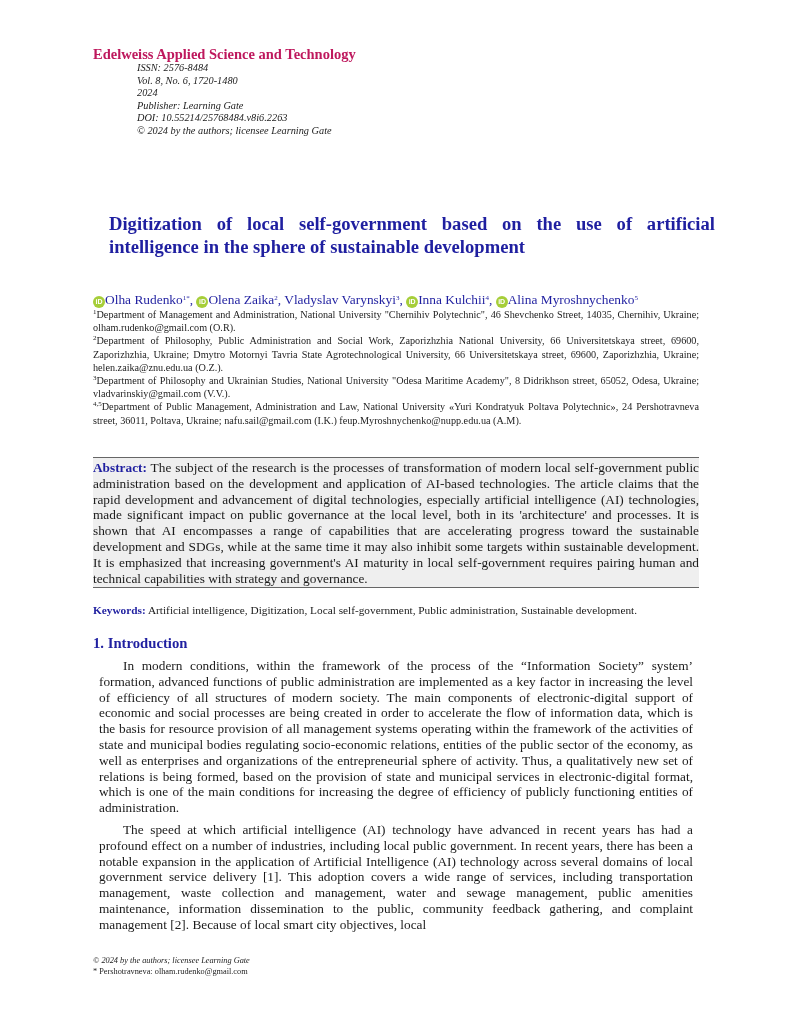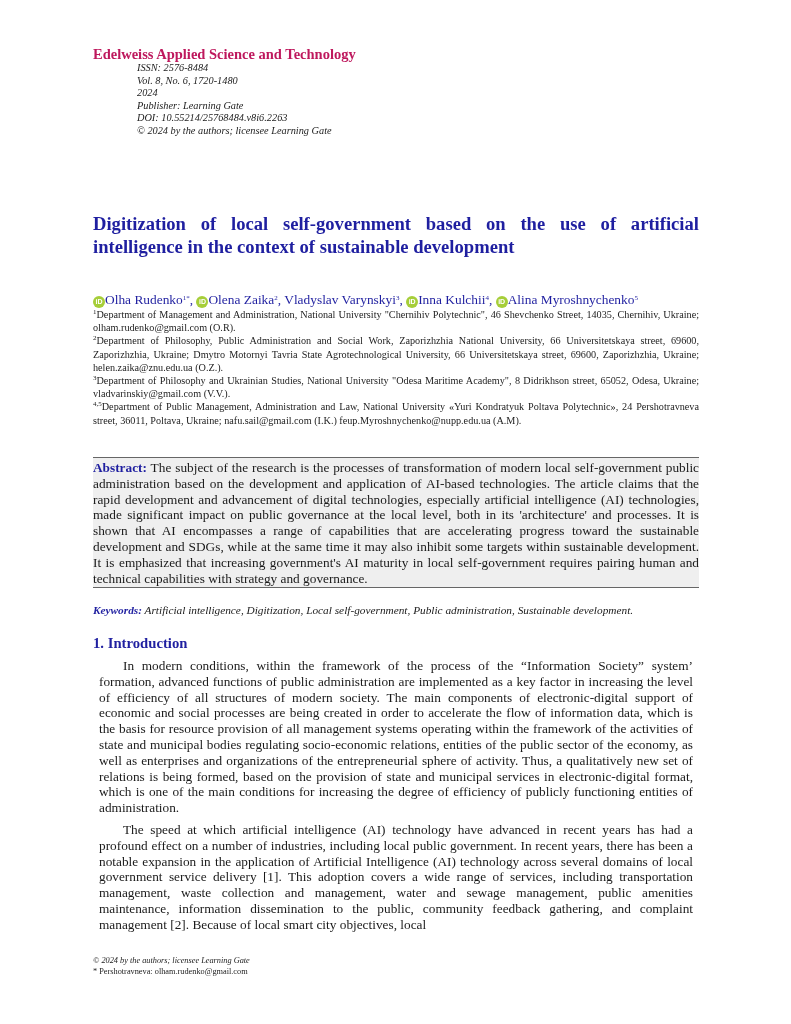--- a/index.html
+++ b/index.html
@@ -4,41 +4,41 @@
 <style>
   html, body { margin: 0; padding: 0; background: #ffffff; }
   body { width: 791px; height: 1024px; position: relative; overflow: hidden;
          font-family: "Liberation Serif", "DejaVu Serif", serif; color: #1a1a1a; }
   .page { position: absolute; left: 93px; top: 0; width: 606px; }
 
   .journal { position: absolute; top: 46px; left: 0; }
   .journal-name { color: #be185d; font-weight: bold; font-size: 14.5px; line-height: 16px; }
   .journal-meta { font-style: italic; font-size: 10.3px; line-height: 12.6px; color: #222; margin-left: 44px; }
 
-  .title { position: absolute; top: 212px; left: 0; width: 606px; color: #1f1fa0; font-weight: bold;
+  .title { position: absolute; top: 212px; left: 16px; width: 606px; color: #1f1fa0; font-weight: bold;
            font-size: 18.6px; line-height: 23px; text-align: justify; text-align-last: left; }
   .title-l1 { display: block; text-align: justify; text-align-last: justify; }
   .title-l2 { display: block; }
 
   .authors { position: absolute; top: 292px; left: 0; font-size: 13.4px; color: #1f1fa0; line-height: 16px; white-space: nowrap; }
   .orcid { display: inline-block; width: 12px; height: 12px; border-radius: 50%; background: #a6ce39;
            color: #fff; font-family: "Liberation Sans", sans-serif; font-size: 7px; font-weight: bold;
            line-height: 12px; text-align: center; vertical-align: 0px; margin-right: 0px; }
   .author sup, .aff sup { font-size: 7px; vertical-align: 4px; line-height: 0; }
   .author-plain { color: #1f1fa0; }
 
   .affs { position: absolute; top: 308px; left: 0; width: 606px; font-size: 10.2px; line-height: 13.2px; color: #222; }
   .aff { text-align: justify; text-align-last: left; margin: 0; }
 
   .abstract-box { position: absolute; top: 457px; left: 0; width: 606px; background: #efefef;
                   border-top: 1.5px solid #666; border-bottom: 1.5px solid #666; box-sizing: border-box;
                   padding: 2px 0 1px 0; }
   .abstract-text { font-size: 13.3px; line-height: 15.8px; text-align: justify; margin: 0; }
   .abstract-label { color: #1f1fa0; font-weight: bold; }
-  .keywords { position: absolute; top: 603px; left: 0; width: 606px; font-size: 11.3px; line-height: 14px; font-style: italic; }
+  .keywords { position: absolute; top: 603px; left: 0; width: 606px; font-size: 11.3px; line-height: 14px; }
   .keywords-label { color: #1f1fa0; font-weight: bold; }
 
   .section { position: absolute; top: 634px; left: 0; color: #1f1fa0; font-weight: bold; font-size: 14.7px; line-height: 18px; }
   .body { position: absolute; top: 652px; left: 0; width: 606px; font-size: 13.3px; line-height: 15.8px; }
   .para { margin: 6px; text-indent: 24px; text-align: justify; }
 
   .footer { position: absolute; top: 955px; left: 0; font-size: 8.3px; line-height: 11px; color: #222; }
   .footer-copy { font-style: italic; }
 </style>
 </head>
@@ -51,21 +51,21 @@
     <div class="journal-meta">ISSN: 2576-8484</div>
     <div class="journal-meta">Vol. 8, No. 6, 1720-1480</div>
     <div class="journal-meta">2024</div>
     <div class="journal-meta">Publisher: Learning Gate</div>
     <div class="journal-meta">DOI: 10.55214/25768484.v8i6.2263</div>
     <div class="journal-meta">© 2024 by the authors; licensee Learning Gate</div>
   </div>
 
   <div class="title">
     <span class="title-l1">Digitization of local self-government based on the use of artificial</span>
-    <span class="title-l2">intelligence in the context of sustainable development</span>
+    <span class="title-l2">intelligence in the sphere of sustainable development</span>
   </div>
 
   <div class="authors">
     <span class="author"><span class="orcid">iD</span><span>Olha Rudenko</span><sup>1*</sup><span>, </span></span><span class="author"><span class="orcid">iD</span><span>Olena Zaika</span><sup>2</sup><span>, </span></span><span class="author author-plain"><span>Vladyslav Varynskyi</span><sup>3</sup><span>, </span></span><span class="author"><span class="orcid">iD</span><span>Inna Kulchii</span><sup>4</sup><span>, </span></span><span class="author"><span class="orcid">iD</span><span>Alina Myroshnychenko</span><sup>5</sup></span>
   </div>
 
   <div class="affs">
     <p class="aff"><sup>1</sup><span>Department of Management and Administration, National University "Chernihiv Polytechnic", 46 Shevchenko Street, 14035, Chernihiv, Ukraine; olham.rudenko@gmail.com (O.R).</span></p>
     <p class="aff"><sup>2</sup><span>Department of Philosophy, Public Administration and Social Work, Zaporizhzhia National University, 66 Universitetskaya street, 69600, Zaporizhzhia, Ukraine; Dmytro Motornyi Tavria State Agrotechnological University, 66 Universitetskaya street, 69600, Zaporizhzhia, Ukraine; helen.zaika@znu.edu.ua (O.Z.).</span></p>
     <p class="aff"><sup>3</sup><span>Department of Philosophy and Ukrainian Studies, National University "Odesa Maritime Academy", 8 Didrikhson street, 65052, Odesa, Ukraine; vladvarinskiy@gmail.com (V.V.).</span></p>

